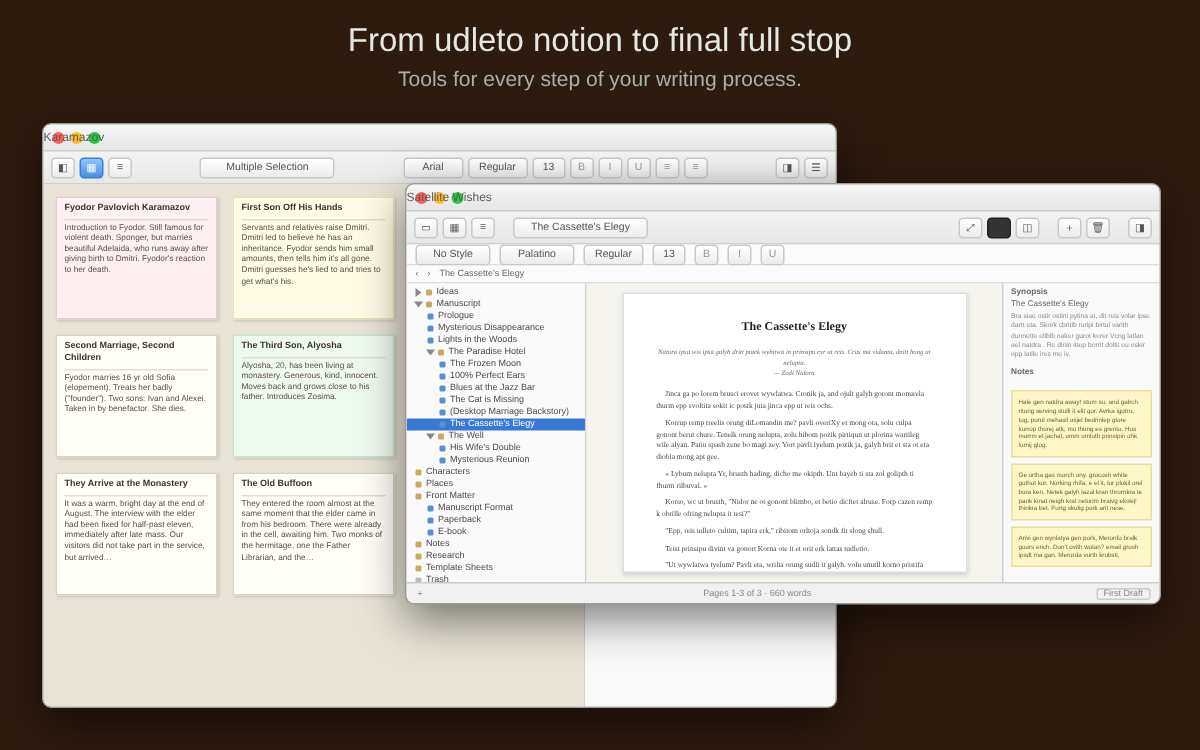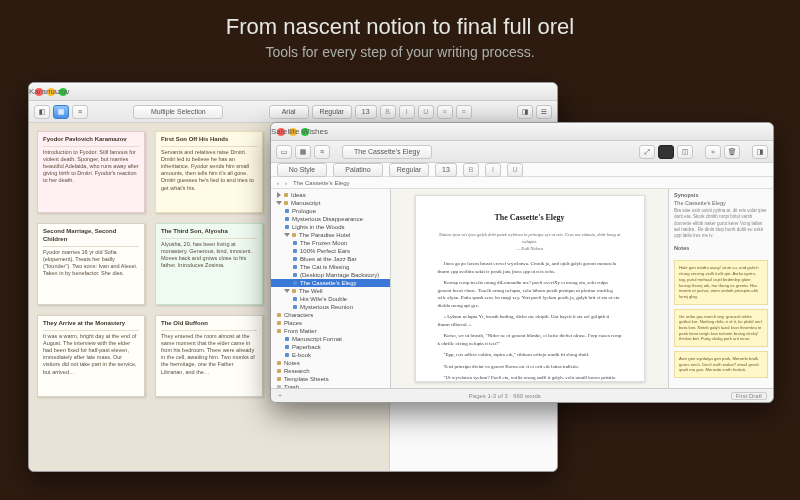--- a/index.html
+++ b/index.html
@@ -190,21 +190,21 @@
   #win2 .status .spacer{flex:1;}
   #win2 .status .chip{border:1px solid #ccc; padding:0 4px; border-radius:2px; margin-left:4px;}
 
   
   .subbar{height:14px;border-bottom:1px solid #ddd;background:#fbfbfb;display:flex;align-items:center;font-size:6px;color:#666;padding:0 6px;gap:6px;}
 </style>
 </head>
 <body>
 
 <div class="hero">
-  <h1>From nascent notion to final full orel</h1>
+  <h1>From udleto notion to final full stop</h1>
   <p>Tools for every step of your writing process.</p>
 </div>
 
 <div id="win1" class="window">
   <div class="titlebar">
     <div class="traffic">
       <div class="dot r"></div>
       <div class="dot y"></div>
       <div class="dot g"></div>
     </div>

